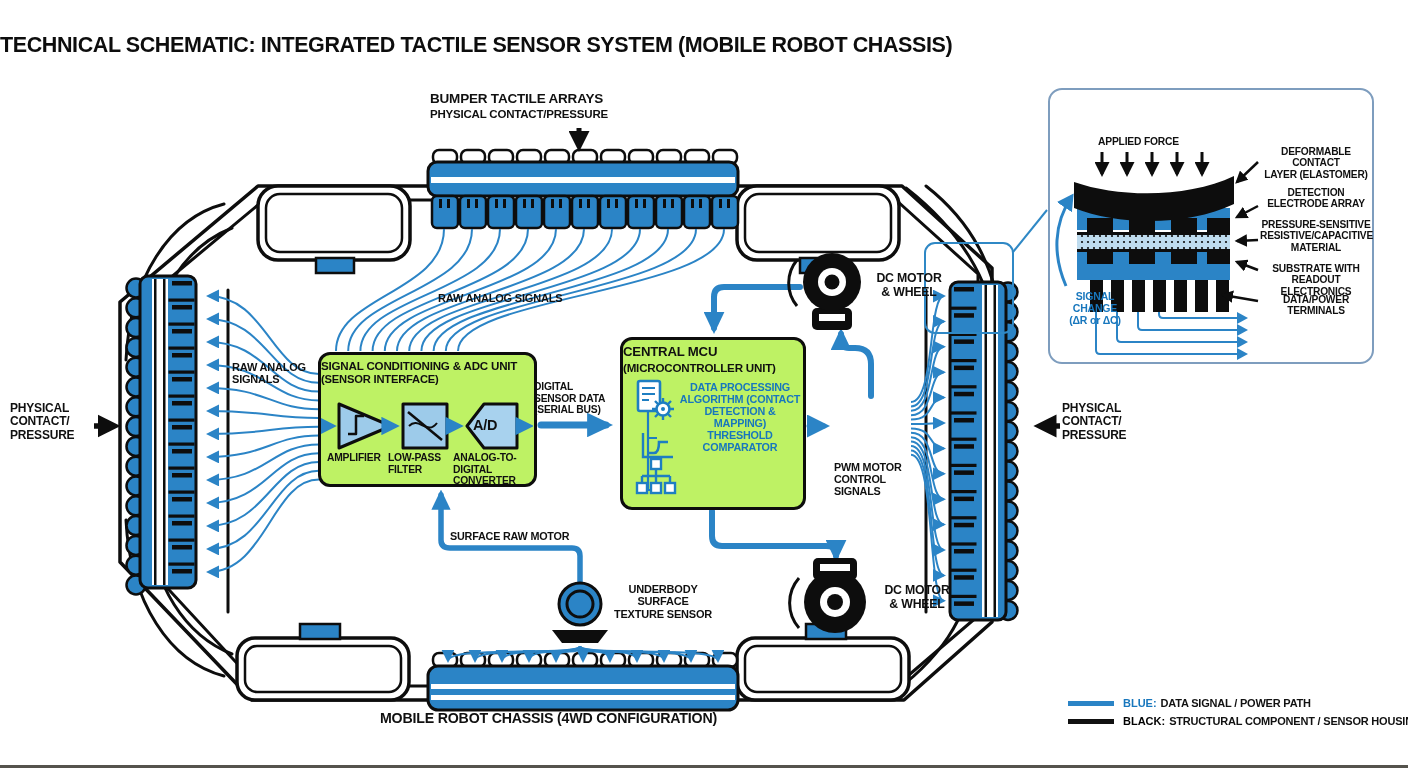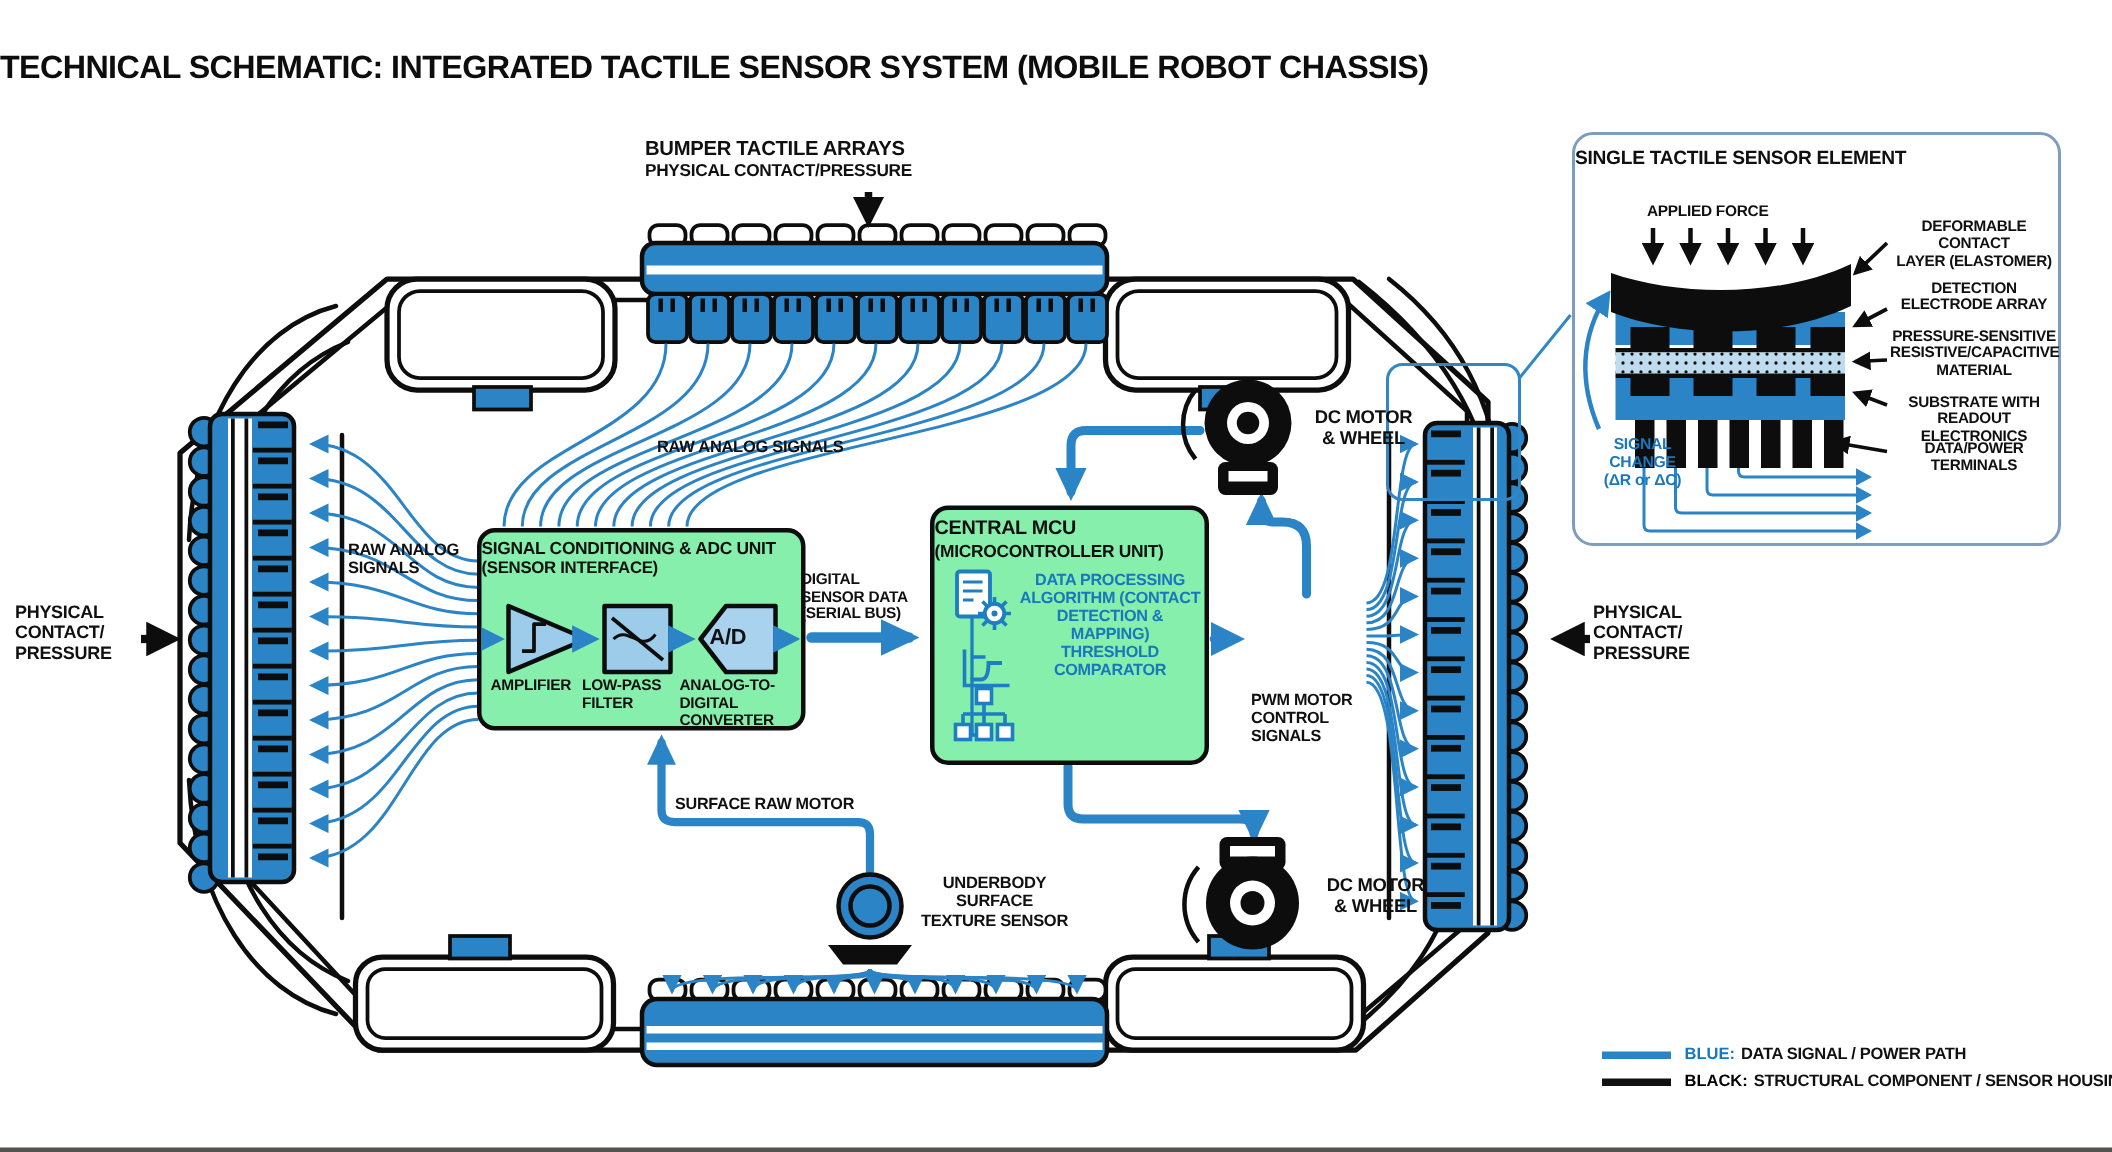--- a/index.html
+++ b/index.html
@@ -3,21 +3,21 @@
 <meta charset="utf-8">
 <style>
   html,body{margin:0;padding:0;background:#e8e8e8}
   #canvas{position:relative;width:1408px;height:768px;background:#ffffff;overflow:hidden;
           font-family:"Liberation Sans","DejaVu Sans",sans-serif}
   svg{position:absolute;left:0;top:0}
   .lbl{position:absolute;font-weight:bold;color:#101010;line-height:1.12;white-space:pre-line;
        text-align:left;letter-spacing:-0.2px}
   .la{text-align:center}
   .blue{color:#1877BD}
-  .box{position:absolute;background:#86efac;border:3.5px solid #0d0d0d;border-radius:12px;box-sizing:border-box}
+  .box{position:absolute;background:#bef264;border:3.5px solid #0d0d0d;border-radius:12px;box-sizing:border-box}
   .panel{position:absolute;background:#fff;border:2.5px solid #7E9DBE;border-radius:14px;box-sizing:border-box}
   .title{left:0;width:1408px;top:33px;font-size:21.5px;letter-spacing:-0.4px;color:#0d0d0d}
   .legend-row{display:flex;align-items:center;margin-bottom:6px;font-size:11px;font-weight:bold}
   .swatch{display:inline-block;width:46px;height:5px;margin-right:9px;flex:0 0 auto}
   .sw-blue{background:#2B84C6}
   .sw-black{background:#111}
   .legend-text{color:#111;margin-left:4px;letter-spacing:-0.2px;white-space:nowrap}
   .bottom-strip{position:absolute;left:0;right:0;bottom:0;height:3px;background:#55534d}
 </style>
 </head>
@@ -427,23 +427,23 @@
 SIGNALS</div>
 
   <div class="lbl la" style="left:869px;top:272px;width:80px;font-size:12.3px">DC MOTOR
 &amp; WHEEL</div>
   <div class="lbl la" style="left:877px;top:584px;width:80px;font-size:12.3px">DC MOTOR
 &amp; WHEEL</div>
   <div class="lbl la" style="left:604px;top:583px;width:118px;font-size:11px">UNDERBODY
 SURFACE
 TEXTURE SENSOR</div>
   <div class="lbl" style="left:450px;top:530px;width:140px;font-size:10.8px">SURFACE RAW MOTOR</div>
+  <div class="lbl" style="left:380px;top:711px;width:406px;font-size:14.2px">MOBILE ROBOT CHASSIS (4WD CONFIGURATION)</div>
 
   <div class="panel" style="left:1048px;top:88px;width:326px;height:276px">
-    <div class="lbl" style="left:0;top:8px;width:321px;font-size:12.8px">SINGLE TACTILE SENSOR ELEMENT</div>
     <div class="lbl" style="left:48px;top:46px;width:122px;font-size:10.3px">APPLIED FORCE</div>
 
     <svg width="321" height="271" viewBox="0 0 321 271">
       <defs>
         <pattern id="dots" width="6" height="6" patternUnits="userSpaceOnUse">
           <circle cx="2" cy="2" r="1.1" fill="#0d0d0d"></circle>
         </pattern>
         <marker id="mks" markerWidth="5" markerHeight="5" refX="4" refY="2.5" orient="auto">
           <path d="M0,0 L5,2.5 L0,5 Z" fill="#0d0d0d"></path>
           </marker>

